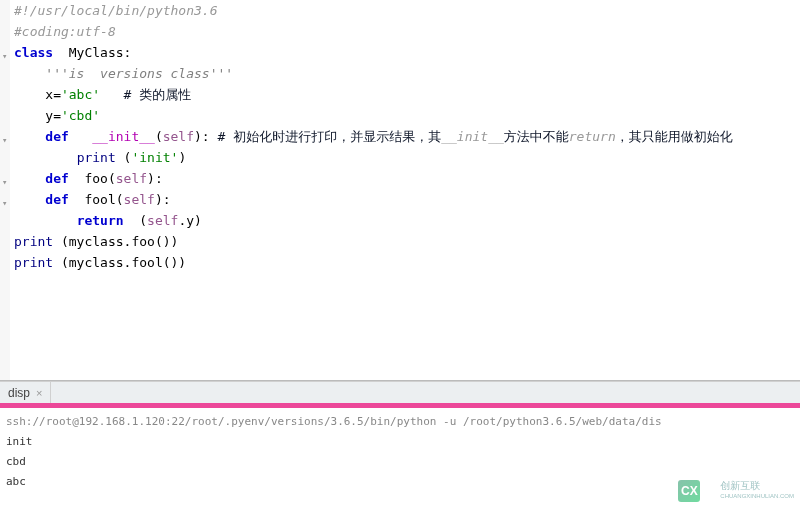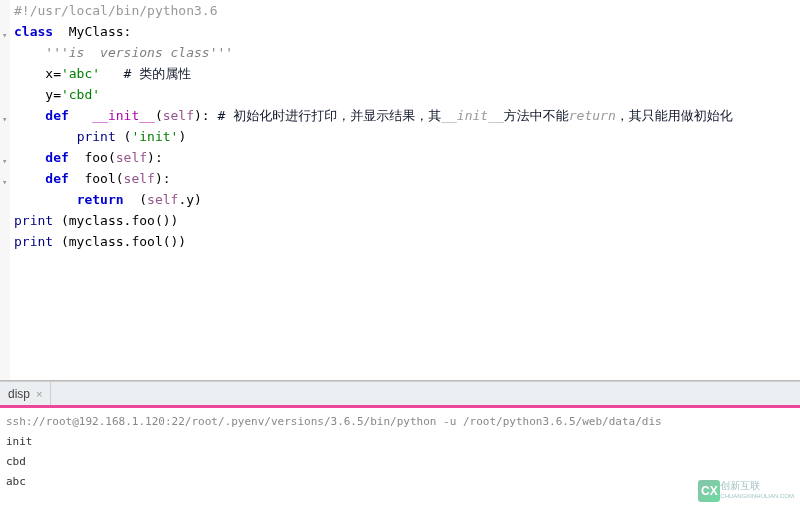--- a/index.html
+++ b/index.html
@@ -37,42 +37,42 @@
     }
     .fold-icon {
       position: absolute;
       left: -12px;
       top: 4px;
       width: 10px;
       height: 10px;
       color: #999;
       font-size: 9px;
     }
-    .c-comment { color: #999; }
+    .c-comment { color: #999; font-style: italic; }
     .c-keyword { color: #0000d0; font-weight: bold; }
     .c-string { color: #008000; }
     .c-docstring { color: #808080; font-style: italic; }
     .c-selfparam { color: #94558d; }
     .c-funcname { color: #000; }
     .c-builtin { color: #000080; }
     .c-magic { color: #b200b2; }
     .c-ident { color: #000; }
     .c-cn-comment { color: #0f172a; }
     .c-hint { color: #999; font-style: italic; }
 
     .divider {
       height: 2px;
       background: #d0d0d0;
       border-top: 1px solid #bbb;
     }
 
     .tab-bar {
       height: 26px;
       background: #eceff1;
-      border-bottom: 3px solid #ec4899;
+      border-bottom: 5px solid #ec4899;
       display: flex;
       align-items: center;
     }
     .tab {
       height: 100%;
       padding: 0 8px;
       display: flex;
       align-items: center;
       background: #eceff1;
       border-right: 1px solid #d0d0d0;
@@ -99,21 +99,21 @@
       white-space: pre;
     }
     .console-ssh { color: #888; }
 
     .watermark {
       position: absolute;
       right: 6px;
       bottom: 6px;
       display: flex;
       align-items: center;
-      gap: 0;
+      gap: 20px;
       opacity: 0.7;
     }
     .watermark .logo {
       width: 22px;
       height: 22px;
       border-radius: 3px;
       background: linear-gradient(135deg, #5a8, #3c7);
       color: #fff;
       font-weight: bold;
       font-size: 12px;
@@ -131,20 +131,21 @@
   </style>
 </head>
 <body>
 
 <div class="editor-area">
   <div class="gutter"></div>
   <div class="code-lines">
 
     <div class="code-line"><span class="c-comment">#!/usr/local/bin/python3.6</span></div>
 
+    <div class="code-line"><span class="c-comment">#coding:utf-8</span></div>
 
     <div class="code-line"><span class="fold-icon">▾</span><span class="c-keyword">class</span><span class="c-ident">  MyClass:</span></div>
 
     <div class="code-line"><span class="c-docstring">    '''is  versions class'''</span></div>
 
     <div class="code-line"><span class="c-ident">    x=</span><span class="c-string">'abc'</span><span class="c-cn-comment">   # 类的属性</span></div>
 
     <div class="code-line"><span class="c-ident">    y=</span><span class="c-string">'cbd'</span></div>
 
     <div class="code-line"><span class="fold-icon">▾</span><span class="c-keyword">    def</span><span class="c-magic">   __init__</span><span class="c-ident">(</span><span class="c-selfparam">self</span><span class="c-ident">): </span><span class="c-cn-comment"># 初始化时进行打印，并显示结果，其</span><span class="c-hint">__init__</span><span class="c-cn-comment">方法中不能</span><span class="c-hint">return</span><span class="c-cn-comment">，其只能用做初始化</span></div>

